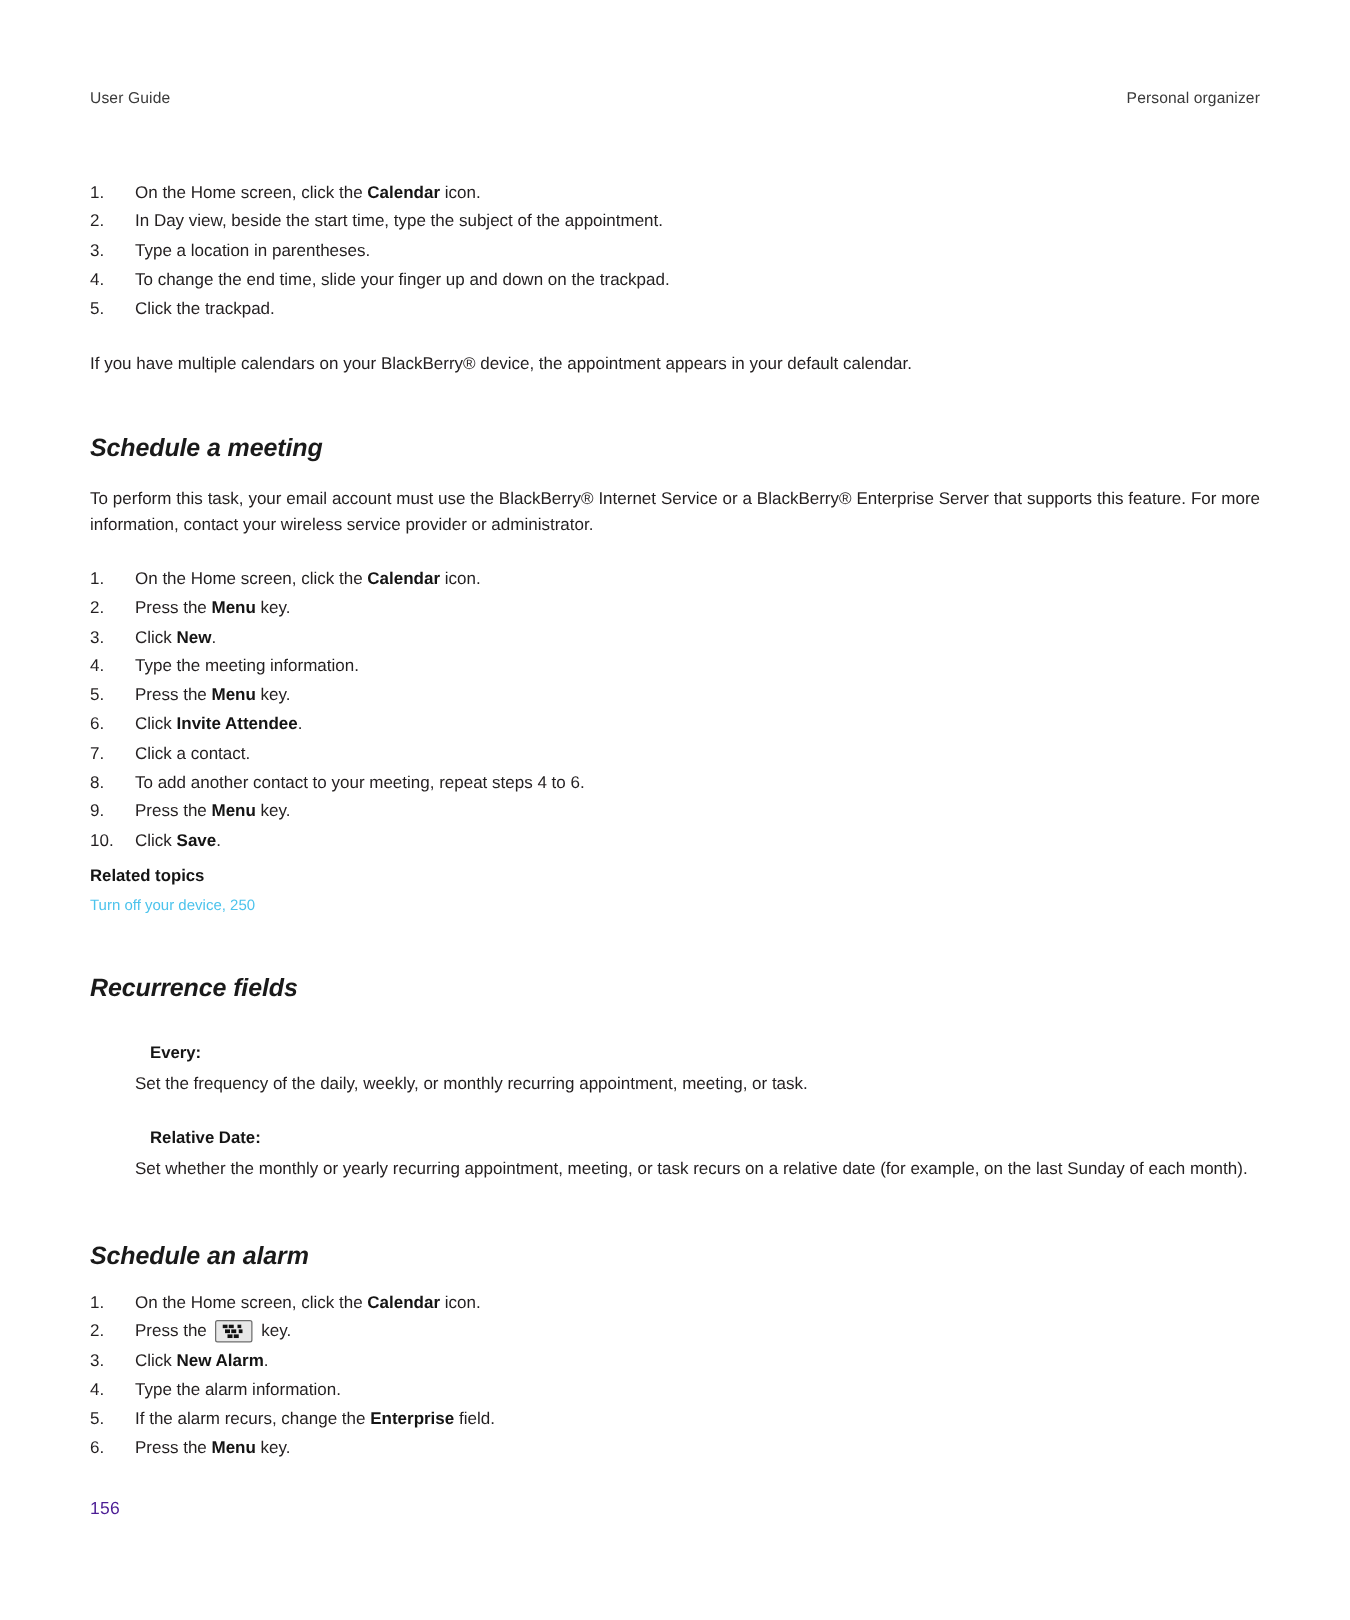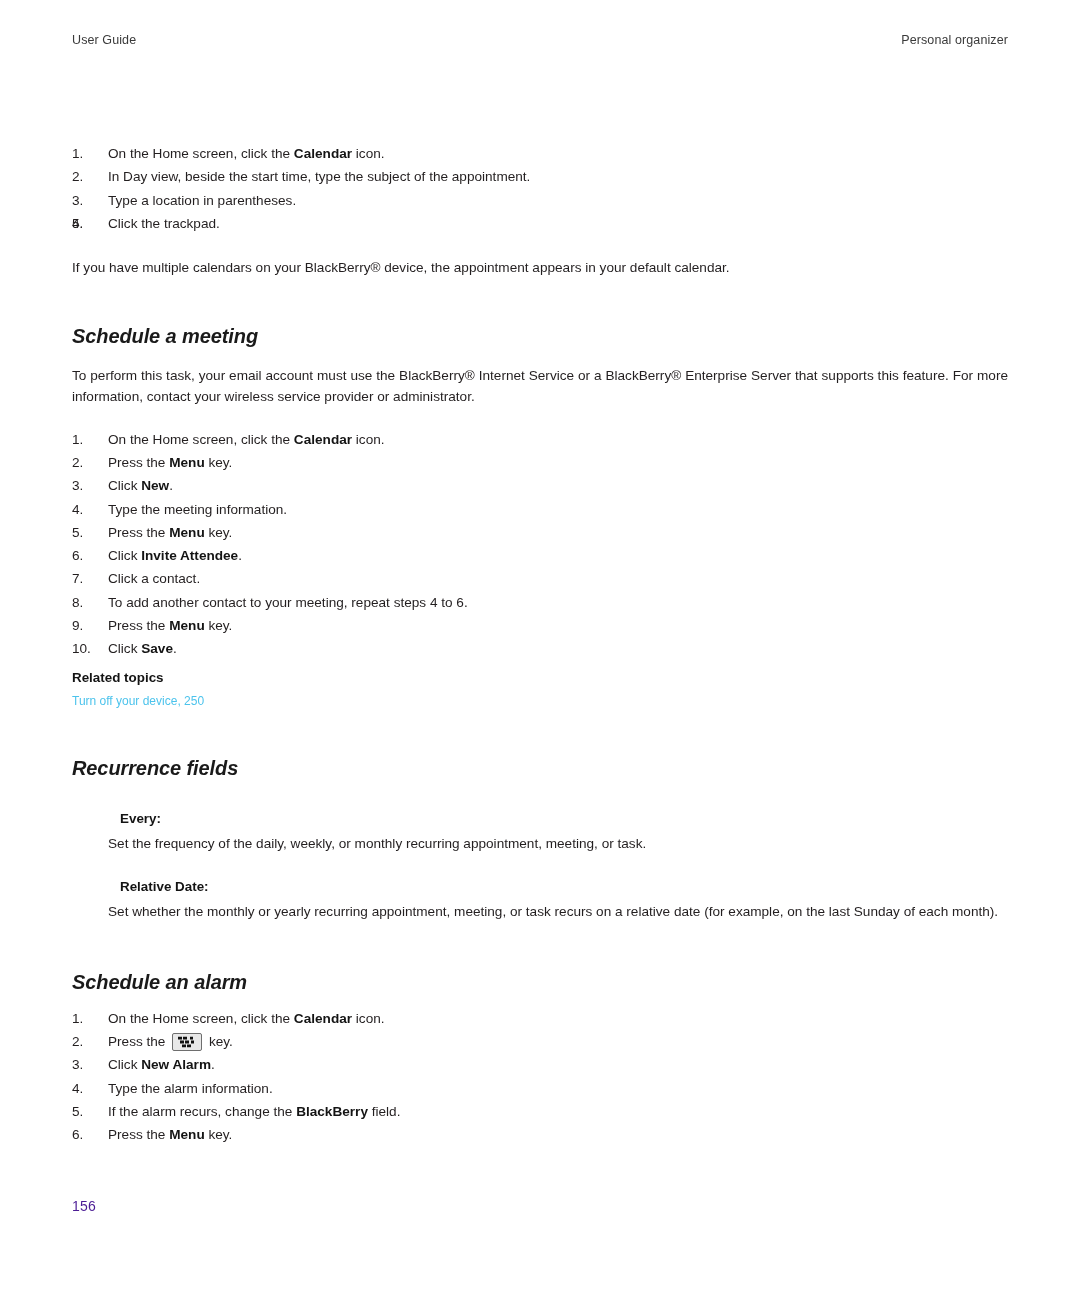--- a/index.html
+++ b/index.html
@@ -30,21 +30,21 @@
     top: 33px;
     width: 936px;
     display: flex;
     justify-content: space-between;
     align-items: baseline;
     font-size: 12.5px;
     color: #3a3a3a;
     letter-spacing: 0.1px;
   }
   .running-head .rh-left  { white-space: nowrap; }
-  .running-head .rh-right { white-space: nowrap; }
+  .running-head .rh-right { white-space: nowrap; margin-top: 38px; }
 
   
   .content {
     position: absolute;
     left: 72px;
     top: 142px;
     width: 936px;
   }
 
   
@@ -184,21 +184,21 @@
     <span class="rh-left">User Guide</span>
     <span class="rh-right">Personal organizer</span>
   </div>
 
   <div class="content">
 
     <ol class="steps" id="appointment-steps">
         <li><span class="num">1.</span><span class="txt">On the Home screen, click the <b>Calendar</b> icon.</span></li>
         <li><span class="num">2.</span><span class="txt">In Day view, beside the start time, type the subject of the appointment.</span></li>
         <li><span class="num">3.</span><span class="txt">Type a location in parentheses.</span></li>
-        <li><span class="num">4.</span></li>
+        <li><span class="num">4.</span><span class="txt">To change the end time, slide your finger up and down on the trackpad.</span></li>
         <li><span class="num">5.</span><span class="txt">Click the trackpad.</span></li>
       </ol>
 
     <p class="body-para follow-para">If you have multiple calendars on your BlackBerry® device, the appointment appears in your default calendar.</p>
 
     <div class="block-sched-meeting">
       <h2 class="sec-title">Schedule a meeting</h2>
 
       <p class="body-para intro-para">To perform this task, your email account must use the BlackBerry® Internet Service or a BlackBerry® Enterprise Server that supports this feature. For more information, contact your wireless service provider or administrator.</p>
 
@@ -245,21 +245,21 @@
                     <rect x="12" y="0" width="3" height="3"></rect>
                     <rect x="2" y="4" width="4" height="3"></rect>
                     <rect x="7" y="4" width="4" height="3"></rect>
                     <rect x="13" y="4" width="3" height="3"></rect>
                     <rect x="4" y="8" width="4" height="3"></rect>
                     <rect x="9" y="8" width="4" height="3"></rect>
                   </g>
                 </svg></span> key.</span></li>
           <li><span class="num">3.</span><span class="txt">Click <b>New Alarm</b>.</span></li>
           <li><span class="num">4.</span><span class="txt">Type the alarm information.</span></li>
-          <li><span class="num">5.</span><span class="txt">If the alarm recurs, change the <b>BlackBerry</b> field.</span></li>
+          <li><span class="num">5.</span><span class="txt">If the alarm recurs, change the <b>Enterprise</b> field.</span></li>
           <li><span class="num">6.</span><span class="txt">Press the <b>Menu</b> key.</span></li>
         </ol>
     </div>
 
   </div>
 
   <div class="folio">156</div>
 
 </div>
 

